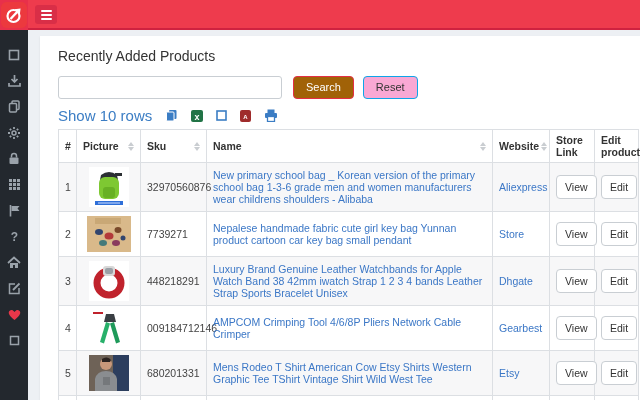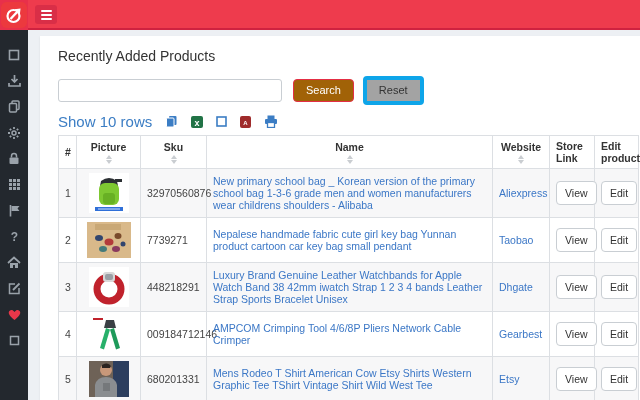--- a/index.html
+++ b/index.html
@@ -32,32 +32,32 @@
   .card { position:absolute; left:12px; top:4px; right:0; bottom:-20px;
     background:#fff; box-shadow:0 1px 2px rgba(0,0,0,.08); padding:10px 16px 0 18px; }
   .page-title { font-size:14px; font-weight:normal; color:#333; margin:2px 0 12px; }
 
   .search-row { display:flex; align-items:center; gap:9px; margin-bottom:9px; }
   .search-input { width:224px; height:23px; border:1px solid #c9ced3;
     border-radius:3px; padding:0 6px; font-size:11px; outline:none; }
   .btn { font-size:11px; border-radius:4px; padding:5px 12px; cursor:pointer;
     line-height:1; font-family:inherit; }
   .btn-search { background:#a16207; color:#fff; border:1px solid #e42e44; margin-left:2px;}
-  .btn-reset { background:#a3a3a3; color:#333; border:4px solid #0ea5e9; }
+  .btn-reset { background:#f9a8d4; color:#333; border:1px solid #0ea5e9; }
 
   .toolbar { display:flex; align-items:center; gap:13px; margin-bottom:6px; height:15px;}
   .show-rows { color:#3b7dc4; font-size:15px; text-decoration:none; cursor:pointer; }
   .exp { border:none; background:none; padding:0; cursor:pointer; height:13px; display:flex; align-items:center;}
 
   
   table { border-collapse:collapse; table-layout:fixed; width:580px;
     font-size:10.5px; color:#333; }
   th, td { border:1px solid #dcdfe3; padding:4px 6px; vertical-align:middle; }
   thead th { font-weight:bold; background:#fff; height:33px; text-align:left; }
-  .th-inner { display:flex; align-items:center; justify-content:space-between; gap:2px;flex-direction:column; }
+  .th-inner { display:flex; align-items:center; justify-content:space-between; gap:2px; }
   tbody tr:nth-child(odd) { background:#f7f7f8; }
   tbody tr:nth-child(even) { background:#fff; }
   td.num { text-align:center; color:#444; }
   td.pic { text-align:center; }
   td.pic svg { display:block; margin:0 auto; }
   td.sku { color:#444; }
   td.name { text-align:left; }
   .lnk { color:#3b77c6; text-decoration:none; cursor:pointer; }
   td.site { }
   .btn-cell { text-align:left; }
@@ -307,21 +307,21 @@
                   <rect x="8" y="2" width="26" height="6" fill="#c9a876"></rect>
                   <ellipse cx="12" cy="16" rx="4" ry="3" fill="#31456e"></ellipse>
                   <ellipse cx="22" cy="20" rx="4.5" ry="3.5" fill="#b33a3a"></ellipse>
                   <ellipse cx="31" cy="14" rx="3.5" ry="3" fill="#7a4a2b"></ellipse>
                   <ellipse cx="16" cy="27" rx="4" ry="3" fill="#447a7a"></ellipse>
                   <ellipse cx="29" cy="27" rx="4" ry="3" fill="#8a3a5e"></ellipse>
                   <circle cx="36" cy="22" r="2.5" fill="#31456e"></circle>
                 </svg></span></td>
           <td class="sku">7739271</td>
           <td class="name"><a class="lnk">Nepalese handmade fabric cute girl key bag Yunnan product cartoon car key bag small pendant</a></td>
-          <td class="site"><a class="lnk">Taobao</a></td>
+          <td class="site"><a class="lnk">Store</a></td>
           <td class="btn-cell"><button class="btn-small">View</button></td>
           <td class="btn-cell"><button class="btn-small">Edit</button></td>
         </tr>
         <tr class="r3">
           <td class="num">3</td>
           <td class="pic"><span>
             <svg width="40" height="40" viewBox="0 0 40 40">
                   <rect width="40" height="40" fill="#fff"></rect>
                   <circle cx="20" cy="22" r="12" fill="none" stroke="#c0222c" stroke-width="7"></circle>
                   <rect x="14" y="5" width="12" height="10" rx="3" fill="#d8d8d8"></rect>

